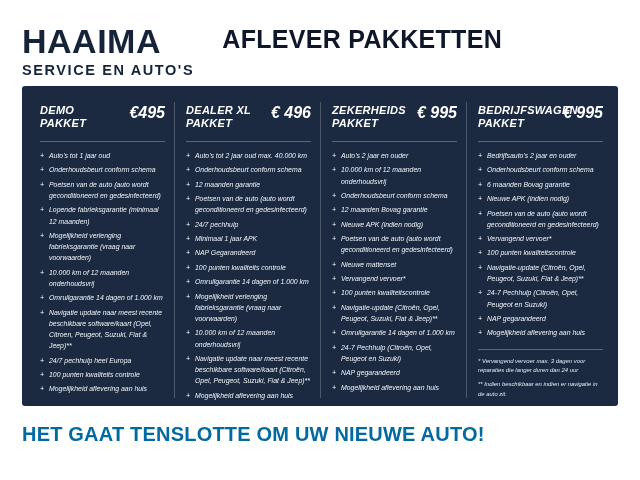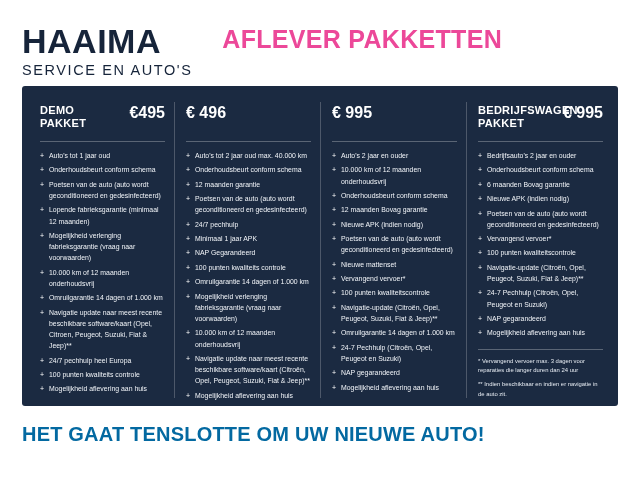--- a/index.html
+++ b/index.html
@@ -40,42 +40,43 @@
     font-weight: bold;
     letter-spacing: 0.5px;
     line-height: 1;
     color: #16243a;
   }
   .brand-sub {
     margin-top: 4px;
     font-size: 14.5px;
     letter-spacing: 1.6px;
     color: #16243a;
-    font-weight: normal;
+    font-weight: bold;
   }
   .header-title {
     text-align: left;
     font-size: 25px;
     font-weight: bold;
     line-height: 1.18;
-    color: #ec4899;
+    color: #0f172a;
     letter-spacing: 0.3px;
     padding-right: 116px;
     padding-top: 1px;
   }
 
   
   .panel {
     margin-top: 8px;
     background: #1b2a41;
     color: #ffffff;
     border-radius: 3px;
     display: flex;
     padding: 14px 6px 4px 6px;
     height: 320px;
+    font-style: italic;
   }
   .pkg {
     flex: 1 1 0;
     padding: 4px 9px 0 12px;
     position: relative;
   }
   .pkg + .pkg::before {
     content: "";
     position: absolute;
     left: 0;
@@ -181,20 +182,21 @@
         <li class="feature">Omruilgarantie 14 dagen of 1.000 km</li>
         <li class="feature">Navigatie update naar meest recente beschikbare software/kaart (Opel, Citroen, Peugeot, Suzuki, Fiat &amp; Jeep)**</li>
         <li class="feature">24/7 pechhulp heel Europa</li>
         <li class="feature">100 punten kwaliteits controle</li>
         <li class="feature">Mogelijkheid aflevering aan huis</li>
       </ul>
     </div>
 
     <div class="pkg">
       <div class="pkg-head">
+        <div class="pkg-title">DEALER XL PAKKET</div>
         <div class="pkg-price">€ 496</div>
       </div>
       <ul class="feature-list">
         <li class="feature">Auto's tot 2 jaar oud max. 40.000 km</li>
         <li class="feature">Onderhoudsbeurt conform schema</li>
         <li class="feature">12 maanden garantie</li>
         <li class="feature">Poetsen van de auto (auto wordt geconditioneerd en gedesinfecteerd)</li>
         <li class="feature">24/7 pechhulp</li>
         <li class="feature">Minimaal 1 jaar APK</li>
         <li class="feature">NAP Gegarandeerd</li>
@@ -202,20 +204,21 @@
         <li class="feature">Omruilgarantie 14 dagen of 1.000 km</li>
         <li class="feature">Mogelijkheid verlenging fabrieksgarantie (vraag naar voorwaarden)</li>
         <li class="feature">10.000 km of 12 maanden onderhoudsvrij</li>
         <li class="feature">Navigatie update naar meest recente beschikbare software/kaart (Citroën, Opel, Peugeot, Suzuki, Fiat &amp; Jeep)**</li>
         <li class="feature">Mogelijkheid aflevering aan huis</li>
       </ul>
     </div>
 
     <div class="pkg">
       <div class="pkg-head">
+        <div class="pkg-title">ZEKERHEIDS PAKKET</div>
         <div class="pkg-price">€ 995</div>
       </div>
       <ul class="feature-list">
         <li class="feature">Auto's 2 jaar en ouder</li>
         <li class="feature">10.000 km of 12 maanden onderhoudsvrij</li>
         <li class="feature">Onderhoudsbeurt conform schema</li>
         <li class="feature">12 maanden Bovag garantie</li>
         <li class="feature">Nieuwe APK (indien nodig)</li>
         <li class="feature">Poetsen van de auto (auto wordt geconditioneerd en gedesinfecteerd)</li>
         <li class="feature">Nieuwe mattenset</li>

